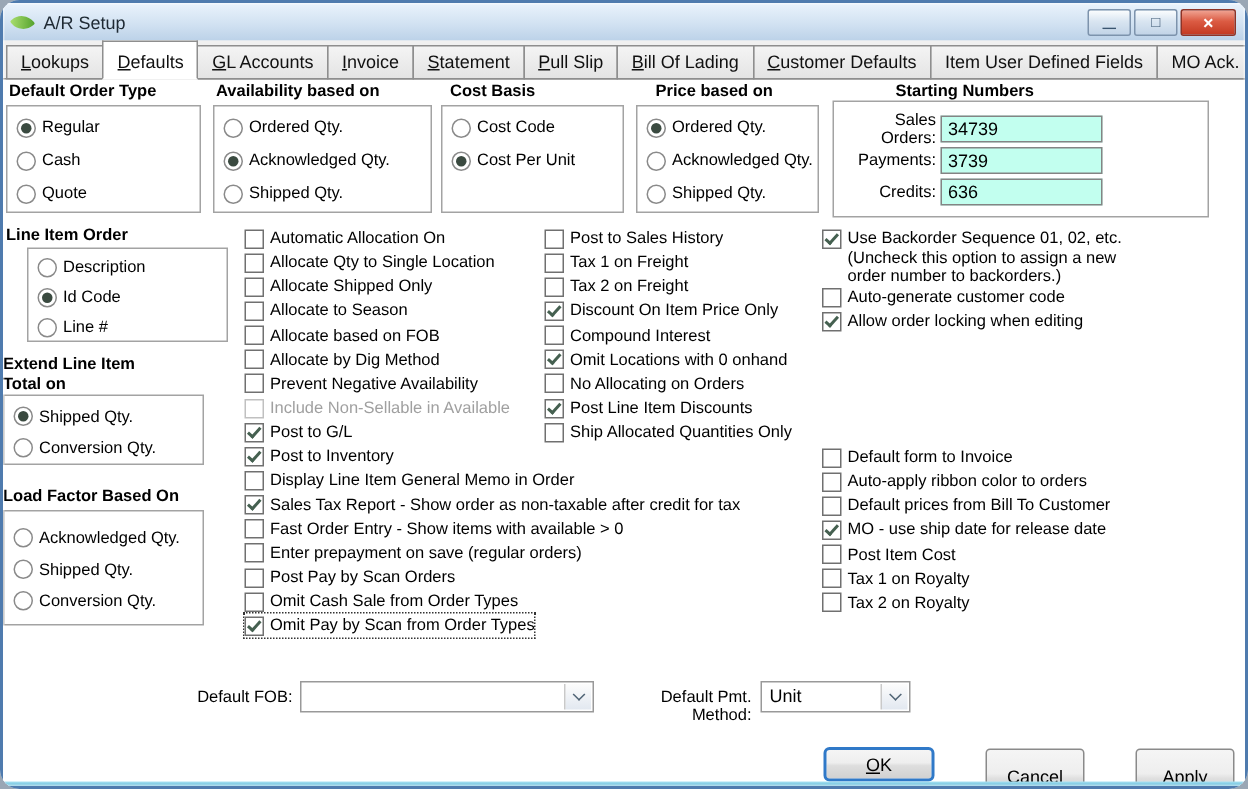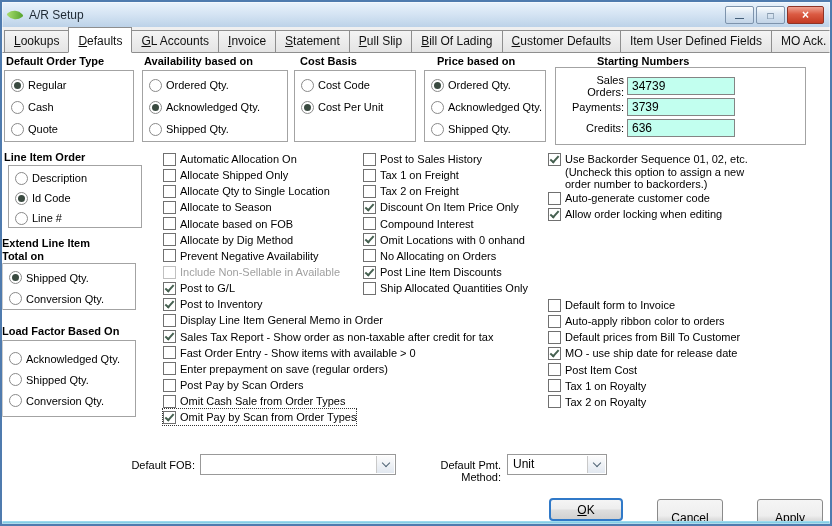--- a/index.html
+++ b/index.html
@@ -1,16 +1,16 @@
 <!DOCTYPE html>
 <html><head>
 <meta charset="utf-8">
 <style>
   html,body{margin:0;padding:0;background:#9aa7b5;font-family:"Liberation Sans",sans-serif;}
-  .window{position:relative;width:832px;height:526px;background:#e8eef5;overflow:hidden;}
+  .window{position:relative;width:832px;height:526px;background:#e8eef5;overflow:hidden;border-radius:13px;}
   .content-bg{position:absolute;left:2px;top:53px;right:2px;bottom:2px;background:#fff;}
   .win-border{position:absolute;inset:0;border:2px solid #4F7BAE;box-shadow:inset 0 0 0 1px rgba(255,255,255,.45);pointer-events:none;z-index:60;}
   .bottom-strip{position:absolute;left:2px;right:2px;bottom:2px;height:3px;background:linear-gradient(#a9e2f2,#62b9d8);z-index:59;}
 
   
   .titlebar{position:absolute;top:2px;left:2px;right:2px;height:25px;background:linear-gradient(#EAF3FC,#D2E2F2 55%,#BCD2E8);display:flex;align-items:center;padding-left:7px;box-sizing:border-box;}
   .leaf{width:12px;height:12px;background:linear-gradient(135deg,#ABDF70,#53A12C);border-radius:1px 85% 1px 85%;transform:rotate(-40deg);display:inline-block;flex:none;}
   .title{font-size:12px;color:#1e2933;margin-left:8px;}
   .capbtns{position:absolute;top:4px;right:6px;display:flex;gap:2px;}
   .capbtn{width:29px;height:18px;border:1px solid #7D93AC;border-radius:2px;background:linear-gradient(#FBFDFE,#D9E5F1 45%,#C2D4E7);display:flex;align-items:center;justify-content:center;color:#3A5570;box-sizing:border-box;}
@@ -170,21 +170,21 @@
         <span class="flabel">Payments:</span>
         <div class="fval" style="background: rgb(194, 255, 239);">3739</div>
       </div>
       <div class="frow">
         <span class="flabel">Credits:</span>
         <div class="fval" style="background: rgb(194, 255, 239);">636</div>
       </div>
     </div>
 
   <div class="ghead" style="left:4px;top:151px">Line Item Order</div>
-  <div class="gbox r20" style="left:8px;top:165px;width:134px;height:63px;padding-top:2px">
+  <div class="gbox r20" style="left:18px;top:165px;width:134px;height:63px;padding-top:2px">
       <div class="rrow">
         <span class="radio"></span>
         <span class="rlabel">Description</span>
       </div>
       <div class="rrow">
         <span class="radio sel"></span>
         <span class="rlabel">Id Code</span>
       </div>
       <div class="rrow">
         <span class="radio"></span>
@@ -220,25 +220,25 @@
       </div>
     </div>
 
   <div class="cklist" style="left:143px;top:151px">
       <div class="crow">
         <span class="cb"></span>
         <span class="clabel">Automatic Allocation On</span>
       </div>
       <div class="crow">
         <span class="cb"></span>
+        <span class="clabel">Allocate Qty to Single Location</span>
+      </div>
+      <div class="crow">
+        <span class="cb"></span>
         <span class="clabel">Allocate Shipped Only</span>
-      </div>
-      <div class="crow">
-        <span class="cb"></span>
-        <span class="clabel">Allocate Qty to Single Location</span>
       </div>
       <div class="crow">
         <span class="cb"></span>
         <span class="clabel">Allocate to Season</span>
       </div>
       <div class="crow">
         <span class="cb"></span>
         <span class="clabel">Allocate based on FOB</span>
       </div>
       <div class="crow">

